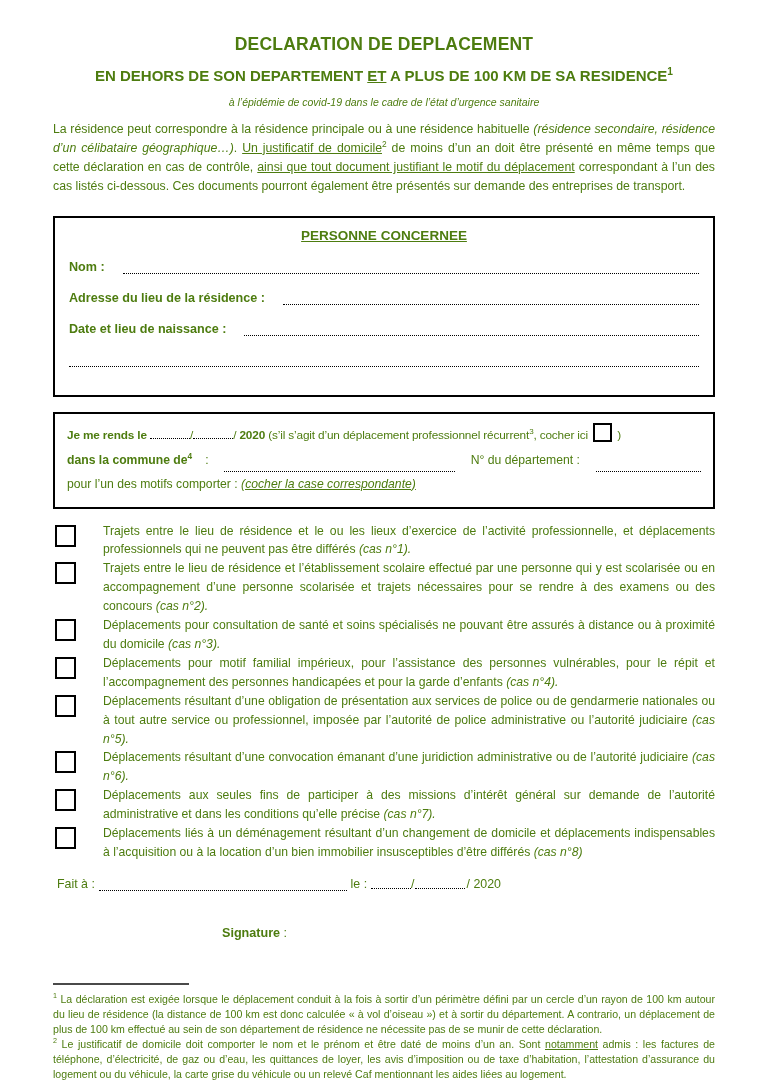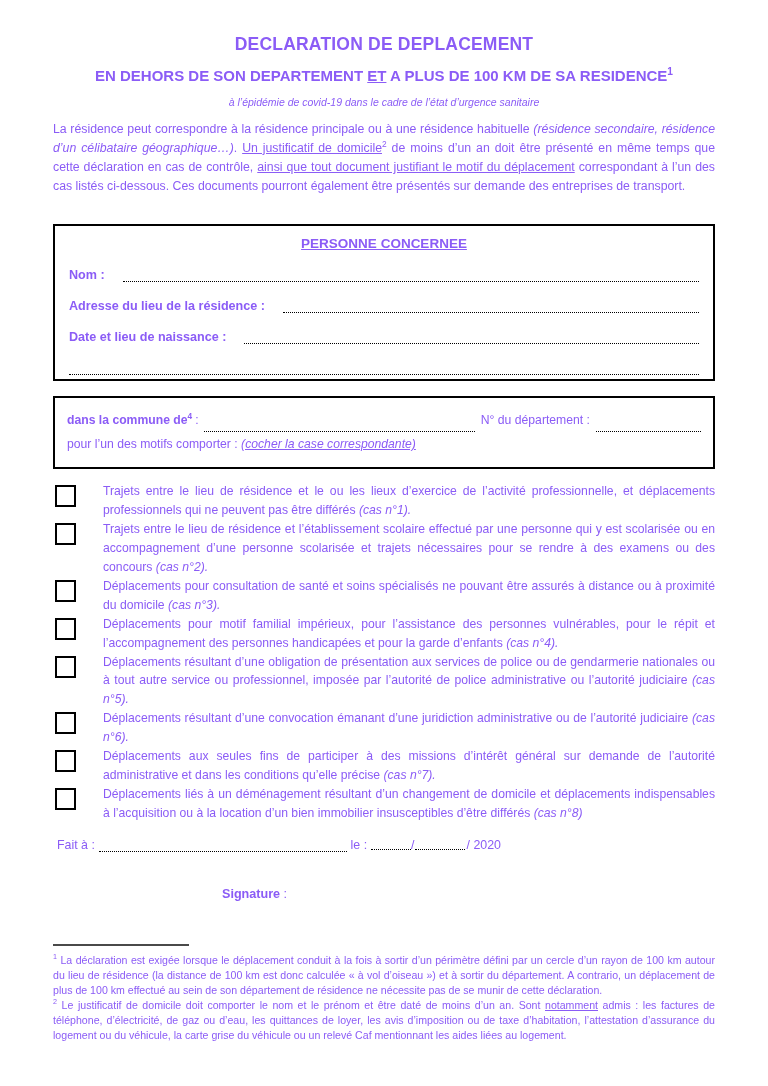--- a/index.html
+++ b/index.html
@@ -1,41 +1,41 @@
 <!DOCTYPE html>
 <html><head>
 <meta charset="utf-8">
 <style>
   html,body { margin:0; padding:0; background:#fff; }
   .page {
     position:relative; width:768px; height:1086px; box-sizing:border-box;
-    padding:34px 53px 0 53px; background:#fff; color:#8b5cf6; overflow:hidden;
+    padding:34px 53px 0 53px; background:#fff; color:#4d7c0f; overflow:hidden;
     font-family:"Liberation Sans", sans-serif;
   }
   sup { font-size:68%; line-height:0; }
   .u  { text-decoration:underline; }
   .bu { font-weight:normal; text-decoration:underline; }
   .it { font-style:italic; }
 
   .title    { text-align:center; font-weight:bold; font-size:17.5px; letter-spacing:.2px; }
   .subtitle { text-align:center; font-weight:bold; font-size:15px; margin-top:12px; }
   .appnote  { text-align:center; font-style:italic; font-size:10.5px; line-height:1.5; margin-top:11px; }
   .intro    { font-size:12.3px; line-height:1.56; text-align:justify; margin-top:9px; }
 
-  .box { border:2px solid #000; margin-top:28px; padding:8px 14px 4px 14px; }
+  .box { border:2px solid #000; margin-top:20px; padding:8px 14px 28px 14px; }
   .box-heading { text-align:center; font-weight:bold; text-decoration:underline; font-size:13.5px; margin-top:2px; }
   .field { display:flex; align-items:flex-end; margin-top:17px; font-size:12.6px;gap:12px; }
   .field .label { font-weight:bold; white-space:nowrap; margin-right:6px; }
   .dots { flex:1 1 auto; border-bottom:1.6px dotted #000; height:13px; min-width:18px; }
   .dots-fixed { display:inline-block; border-bottom:1.6px dotted #000; height:11px; vertical-align:baseline; }
   .w40 { width:40px; } .w50 { width:50px; } .w105 { width:105px; }
 
   .trip-box { margin-top:15px; padding:9px 12px 11px 12px; }
   .trip-line1 { font-size:11.8px; letter-spacing:-0.15px; white-space:nowrap; line-height:1.8; }
-  .trip-line2 { display:flex; align-items:flex-end; font-size:12.2px; line-height:1.8; margin-top:3px; }
+  .trip-line2 { display:flex; align-items:flex-end; font-size:12.2px; line-height:1.8; margin-top:3px;gap:10px; }
   .trip-line3 { font-size:12.2px; line-height:1.8; margin-top:2px; }
   .cb-inline { display:inline-block; width:15px; height:15px; border:2px solid #000; vertical-align:-3px; margin:0 2px; }
 
   .motifs { margin-top:13px; }
   .motif { display:flex; align-items:flex-start; }
   .motif .cb { flex:0 0 auto; width:17px; height:18px; border:2px solid #000; margin:3px 27px 0 2px; }
   .motif .mtext { flex:1 1 auto; margin:0; font-size:12.2px; line-height:1.55; text-align:justify; }
 
   .fait-row { display:flex; font-size:12.4px; margin-top:15px; width:452px; }
   .fait-row .gap { margin:0 4px; white-space:nowrap; }
@@ -73,20 +73,27 @@
     <div class="field">
       <span class="label">Date et lieu de naissance :</span>
       <span class="dots"></span>
     </div>
     <div class="field">
       <span class="dots"></span>
     </div>
   </div>
 
   <div class="box trip-box">
+    <div class="trip-line1"><b>Je me rends le</b>
+      <span class="dots-fixed w40"></span><span>/</span><span class="dots-fixed w40"></span><span>/</span>
+      <b>2020</b>
+      <span>(s’il s’agit d’un déplacement professionnel récurrent</span><sup>3</sup><span>, cocher ici</span>
+      <span class="cb-inline"></span>
+      <span>)</span>
+    </div>
     <div class="trip-line2">
       <b><span>dans la commune de</span><sup>4</sup></b>
       <span class="gap" style="margin:0 5px 0 3px;">:</span>
       <span class="dots"></span>
       <span style="white-space:nowrap; margin:0 6px;">N° du département :</span>
       <span class="dots-fixed w105"></span>
     </div>
     <div class="trip-line3"><span>pour l’un des motifs comporter : </span><span class="it u">(cocher la case correspondante)</span></div>
   </div>
 

